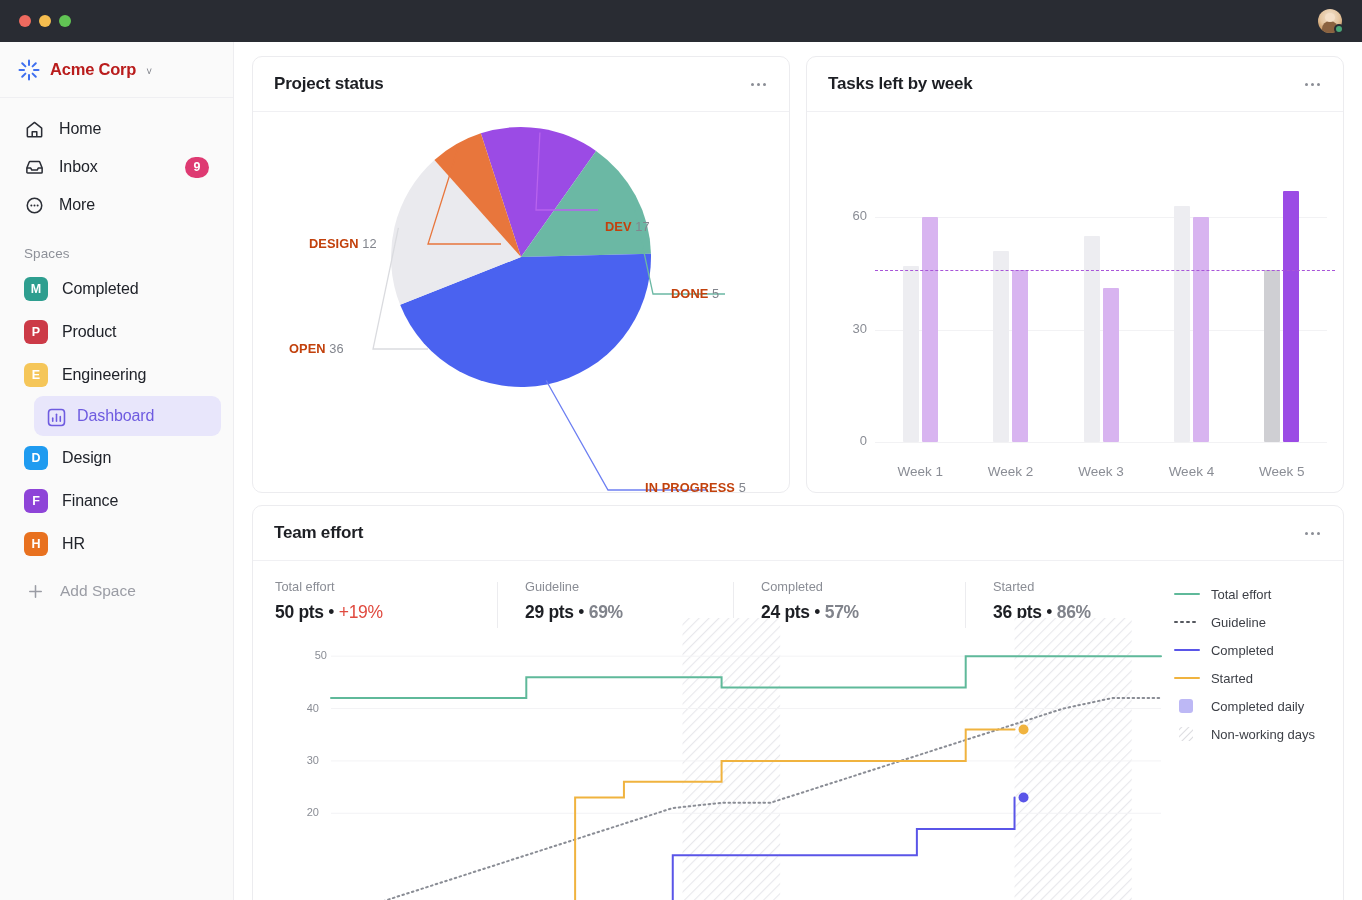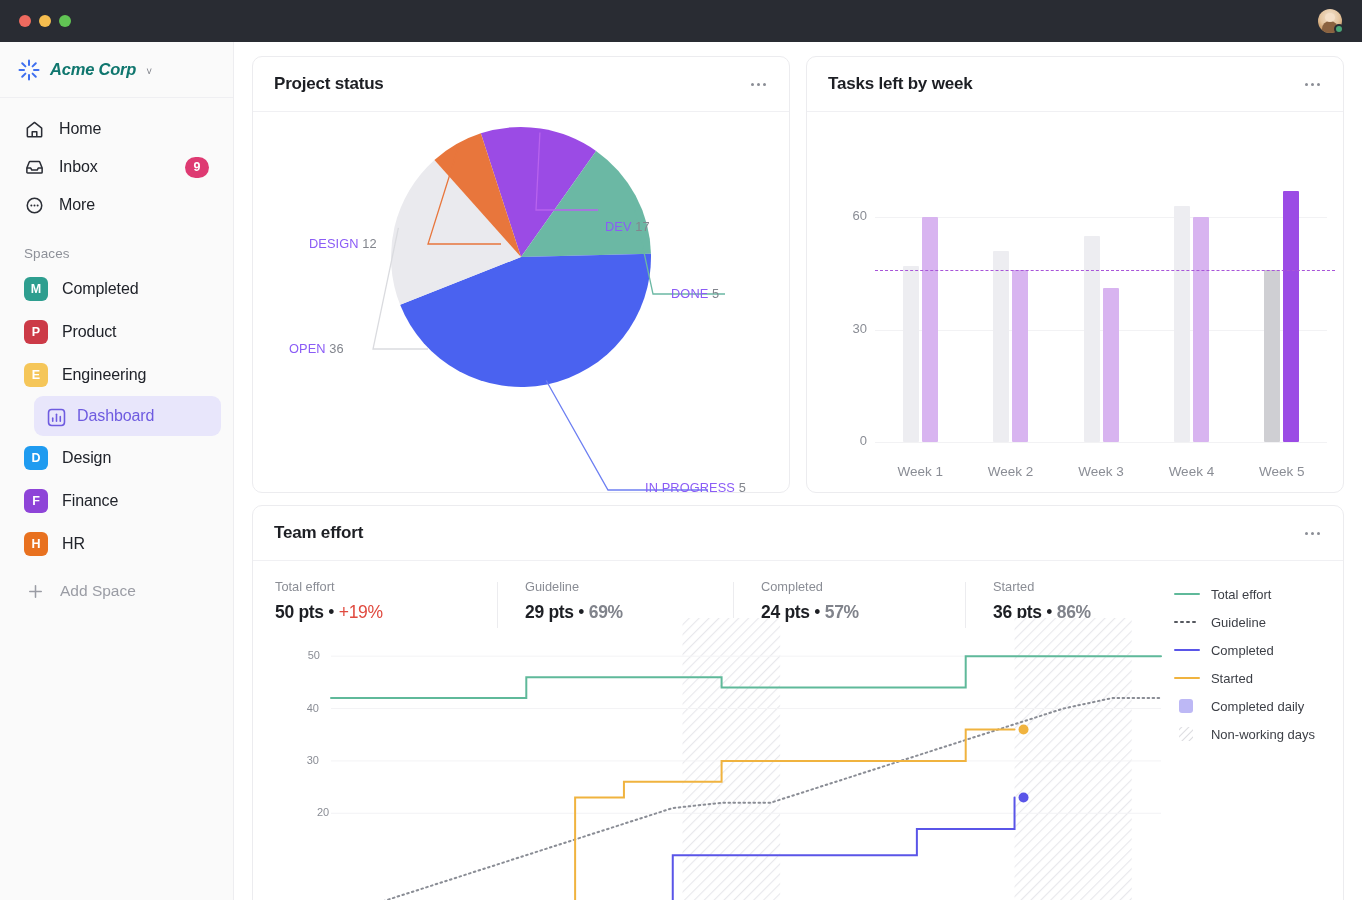--- a/index.html
+++ b/index.html
@@ -47,21 +47,21 @@
 
   
   .sidebar {
     position: absolute; top: 42px; left: 0; width: 234px; height: 858px;
     background: #FAFAFA; border-right: 1px solid #EDEDF0;
   }
   .workspace {
     height: 56px; display: flex; align-items: center; gap: 10px;
     padding: 0 18px; border-bottom: 1px solid #EFEFF2;
   }
-  .ws-name { font-size: 16.5px; font-weight: 700; color: #0f766e; letter-spacing: -0.2px; font-style: italic; }
+  .ws-name { font-size: 16.5px; font-weight: 700; color: #b91c1c; letter-spacing: -0.2px; }
   .ws-caret { font-size: 10px; color: #7A7D85; margin-top: 3px; }
   .spark { width: 22px; height: 22px; position: relative; flex: none; }
 
   .nav { padding: 12px 12px 0; }
   .nav-item {
     height: 38px; display: flex; align-items: center; gap: 14px;
     padding: 0 12px; border-radius: 8px; cursor: pointer; position: relative;
   }
   .nav-label { font-size: 16px; color: #20232A; letter-spacing: -0.1px; }
   .badge {
@@ -109,21 +109,21 @@
   .card-title { font-size: 17px; font-weight: 700; color: #1D1F24; letter-spacing: -0.2px; }
   .dots { display: flex; gap: 3px; cursor: pointer; padding: 6px 2px; }
   .dots i { width: 3px; height: 3px; border-radius: 50%; background: #8A8D95; display: block; }
 
   #card-pie  { left: 252px; top: 56px;  width: 538px; height: 437px; }
   #card-bar  { left: 806px; top: 56px;  width: 538px; height: 437px; }
   #card-line { left: 252px; top: 505px; width: 1092px; height: 420px; }
 
   .pie-body { position: relative; width: 100%; height: 381px; }
   .lbl { position: absolute; font-size: 12.8px; white-space: nowrap; letter-spacing: 0.1px; }
-  .lbl b { color: #8b5cf6; font-weight: 400; }
+  .lbl b { color: #c2410c; font-weight: 700; }
   .lbl span { color: #82858D; font-weight: 400; }
 
   .bar-body { position: relative; width: 100%; height: 381px; }
   .axis-lbl { position: absolute; font-size: 13px; color: #8A8D95; }
   .gridline { position: absolute; height: 1px; background: #F2F2F4; }
   .bar { position: absolute; border-radius: 1px; }
   .avgline {
     position: absolute; height: 0; border-top: 1.5px dashed #A855D8;
   }
   .tick { position: absolute; font-size: 13.5px; color: #8A8D95; text-align: center; }
@@ -411,21 +411,21 @@
               <defs>
                 <pattern id="lh" width="5" height="5" patternUnits="userSpaceOnUse" patternTransform="rotate(45)">
                   <line x1="0" y1="0" x2="0" y2="5" stroke="#D3D3D8" stroke-width="1.6"></line>
                 </pattern>
               </defs>
               <rect x="5" y="0" width="14" height="14" fill="url(#lh)"></rect>
             </svg></span>
           <span class="leg-txt">Non-working days</span>
         </div>
       </div>
-    <div class="line-body" id="line-body"><div class="yl" style="left: 58px; top: 188.273px; text-align: center;">20</div><div class="yl" style="left: 42px; top: 135.909px;">30</div><div class="yl" style="left: 42px; top: 83.5455px;">40</div><div class="yl" style="left: 43px; top: 31.1818px;">50</div><svg width="1092" height="308">
+    <div class="line-body" id="line-body"><div class="yl" style="left: 42px; top: 188.273px;">20</div><div class="yl" style="left: 42px; top: 135.909px;">30</div><div class="yl" style="left: 42px; top: 83.5455px;">40</div><div class="yl" style="left: 50px; top: 31.1818px;">50</div><svg width="1092" height="308">
           <defs>
             <pattern id="nw" width="7" height="7" patternUnits="userSpaceOnUse" patternTransform="rotate(45)">
       <rect width="7" height="7" fill="#ffffff"></rect>
               <line x1="0" y1="0" x2="0" y2="7" stroke="#E8E8EC" stroke-width="2.2"></line>
             </pattern>
           </defs>
           <rect x="429.52941176470586" y="0" width="97.64705882352939" height="308" fill="url(#nw)"></rect>
           <rect x="761.5294117647059" y="0" width="117.17647058823525" height="308" fill="url(#nw)"></rect>
           <line x1="78" x2="908" y1="195.27272727272725" y2="195.27272727272725" stroke="#F3F3F5" stroke-width="1"></line>
           <line x1="78" x2="908" y1="142.90909090909093" y2="142.90909090909093" stroke="#F3F3F5" stroke-width="1"></line>

